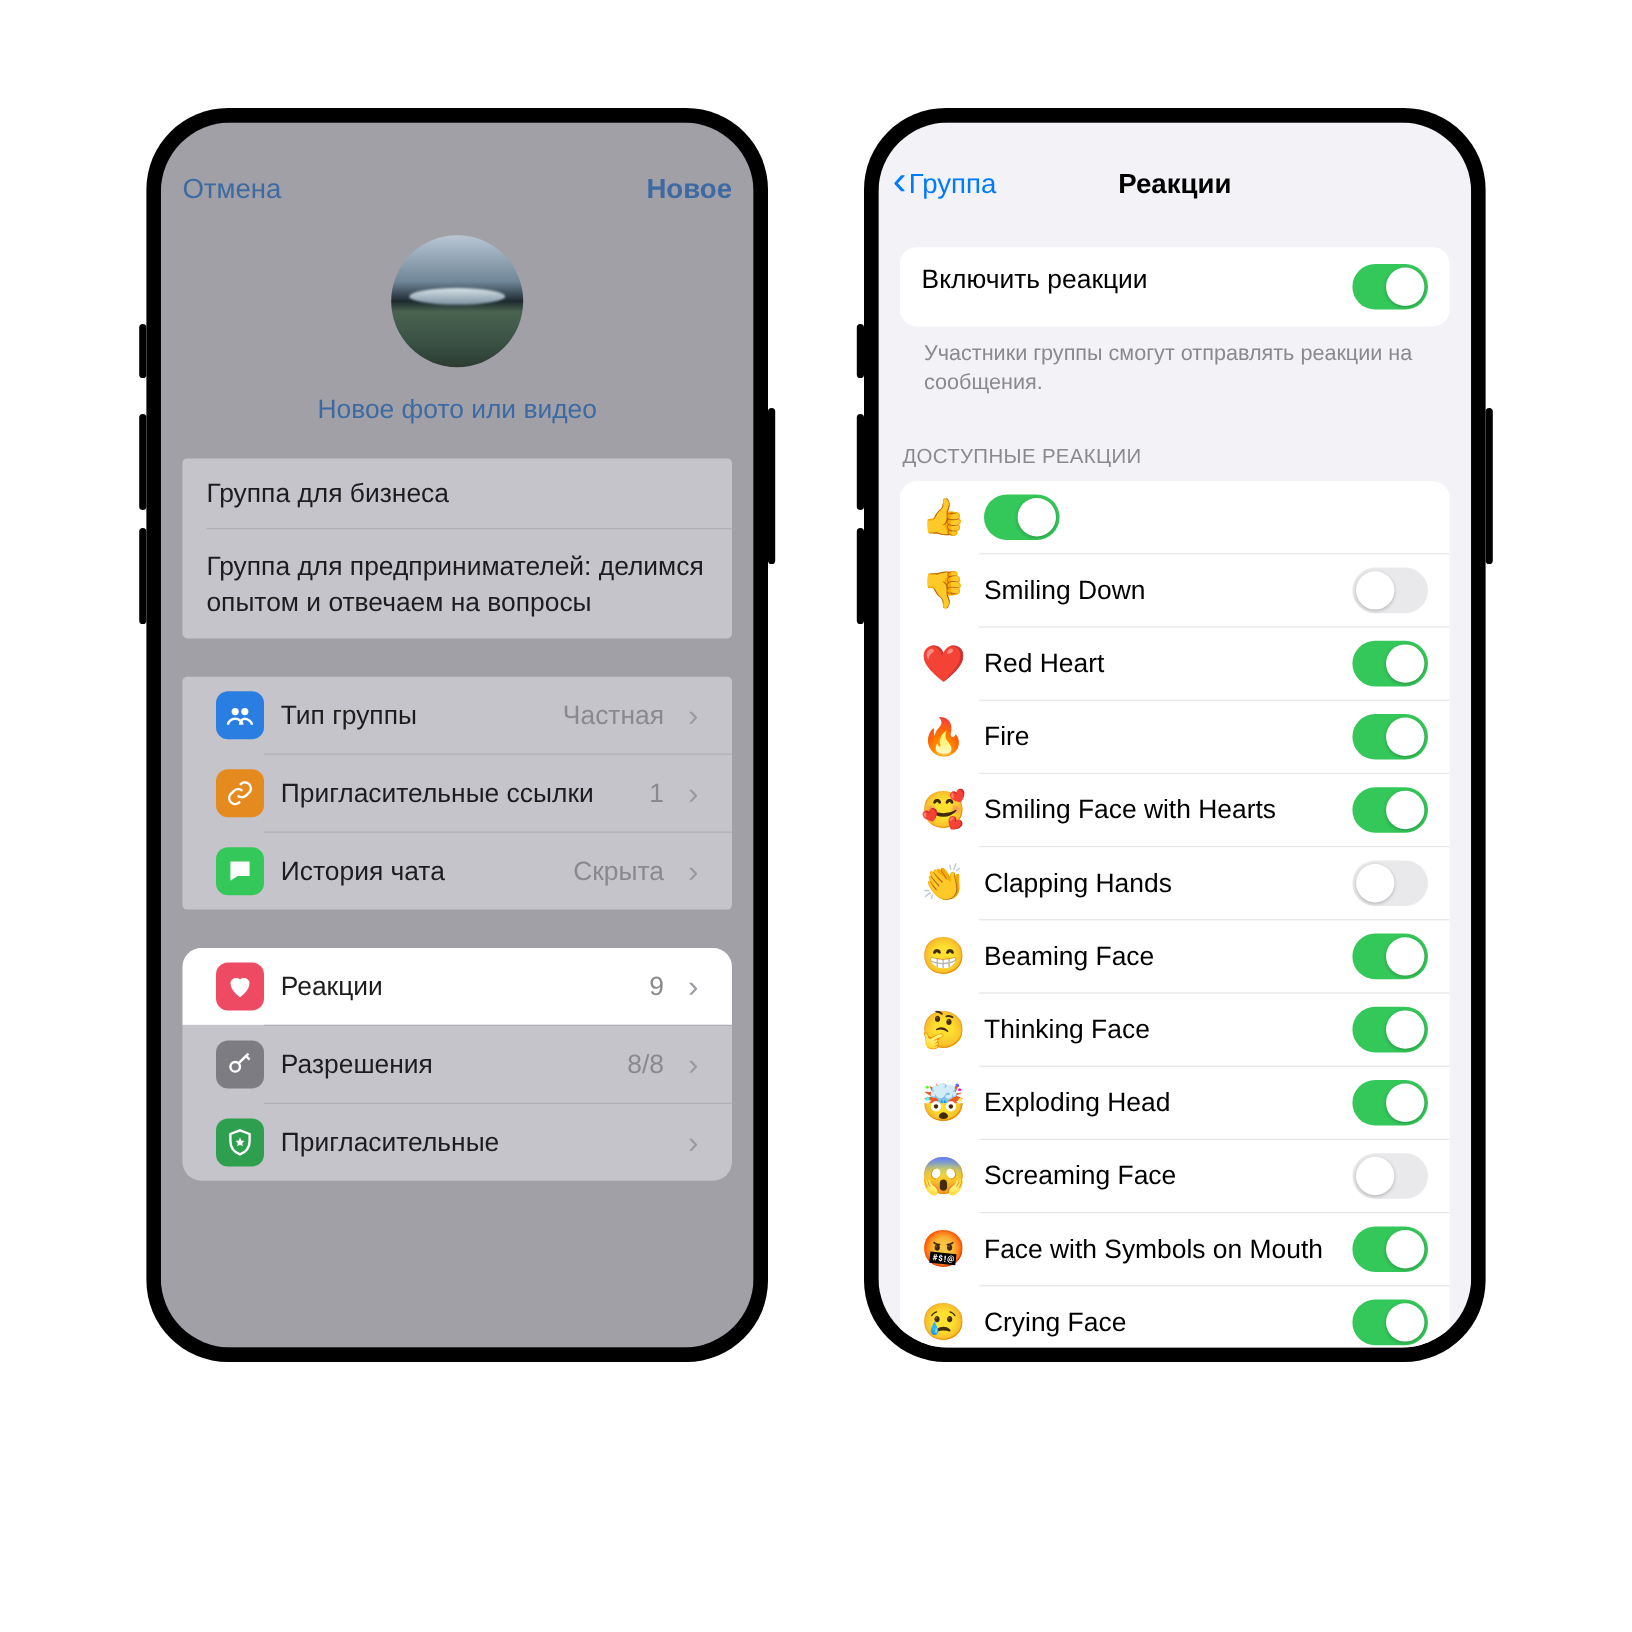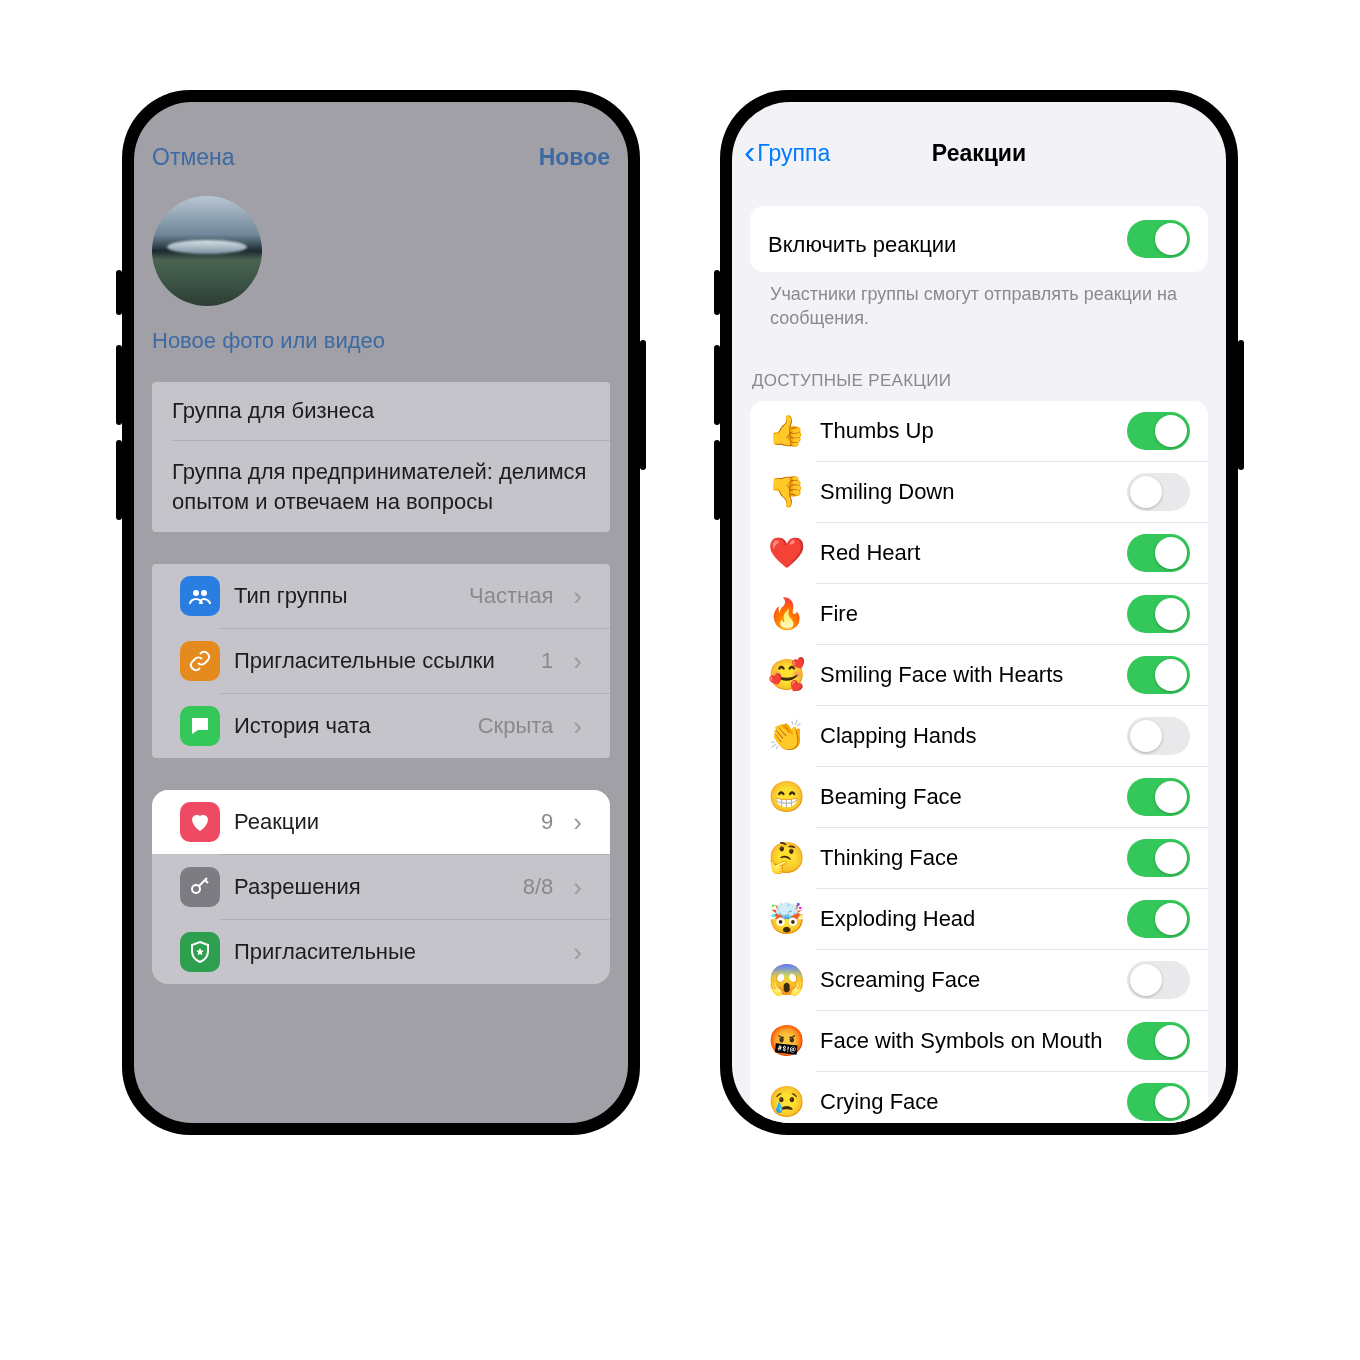--- a/index.html
+++ b/index.html
@@ -37,21 +37,21 @@
   .side-l2 { left: -6px; top: 255px; width: 6px; height: 80px; }
   .side-l3 { left: -6px; top: 350px; width: 6px; height: 80px; }
   .side-r1 { right: -6px; top: 250px; width: 6px; height: 130px; }
 
   
   .screen1 { background: #a1a0a6; width: 100%; height: 100%; padding: 30px 18px 0; }
   .nav1 { display: flex; justify-content: space-between; align-items: center; height: 50px; }
   .nav1-left, .nav1-right { color: #3d6aa3; font-size: 23px; }
   .nav1-right { font-weight: 600; }
 
-  .avatar-wrap { display: flex; flex-direction: column; align-items: flex-start; margin-top: 14px; }
+  .avatar-wrap { display: flex; flex-direction: column; align-items: center; margin-top: 14px; }
   .avatar {
     width: 110px; height: 110px; border-radius: 55px; overflow: hidden;
     background: linear-gradient(to bottom, #b9c6d4 0%, #6f8798 35%, #1d2930 50%, #4a6350 58%, #3a5245 80%, #2d3c33 100%);
     position: relative;
   }
   .avatar::before{
     content:""; position:absolute; left:50%; top:40%; width:80px; height:14px; transform:translateX(-50%);
     background: linear-gradient(to bottom,#d8e2e8,#7d92a1); border-radius: 50%; filter: blur(1px);
   }
   .avatar-caption { color: #3d6aa3; font-size: 22px; margin-top: 22px; }
@@ -91,21 +91,21 @@
   .screen2 { background: #f2f2f7; width: 100%; height: 100%; padding: 26px 0 0; }
   .nav2 { display: flex; align-items: center; height: 50px; padding: 0 12px; position: relative; }
   .back { display: flex; align-items: center; color: #007aff; font-size: 23px; gap: 2px; }
   .back-chev { font-size: 34px; font-weight: 300; line-height: 0.5; margin-top: -4px; }
   .nav2-title { position: absolute; left: 0; right: 0; text-align: center; font-size: 23px; font-weight: 600; color: #000; }
 
   .group { margin: 28px 18px 0; }
   .cell {
     background: #ffffff; border-radius: 14px; overflow: hidden;
   }
-  .cell-row { display: flex; align-items: flex-end; padding: 14px 18px; gap: 16px; }
+  .cell-row { display: flex; align-items: flex-start; padding: 14px 18px; gap: 16px; }
   .cell-label { flex: 1; font-size: 22px; color: #000; }
   .toggle {
     width: 63px; height: 38px; border-radius: 19px; position: relative; flex-shrink: 0;
   }
   .toggle.on { background: #34c759; }
   .toggle.off { background: #e9e9eb; }
   .knob {
     position: absolute; top: 3px; width: 32px; height: 32px; background: #fff; border-radius: 16px;
     box-shadow: 0 1px 3px rgba(0,0,0,0.25);
   }
@@ -253,21 +253,20 @@
           </div>
         </div>
         <div class="foot">Участники группы смогут отправлять реакции на сообщения.</div>
       </div>
 
       <div class="header-sm">ДОСТУПНЫЕ РЕАКЦИИ</div>
 
       <div class="rlist" id="rlist">
           <div class="rrow">
             <div class="remoji">👍</div>
-            <div class="rlabel">Thumbs Up</div>
             <div class="toggle on">
               <div class="knob"></div>
             </div>
           </div>
           <div class="rsep"></div>
           <div class="rrow">
             <div class="remoji">👎</div>
             <div class="rlabel">Smiling Down</div>
             <div class="toggle off">
               <div class="knob"></div>

